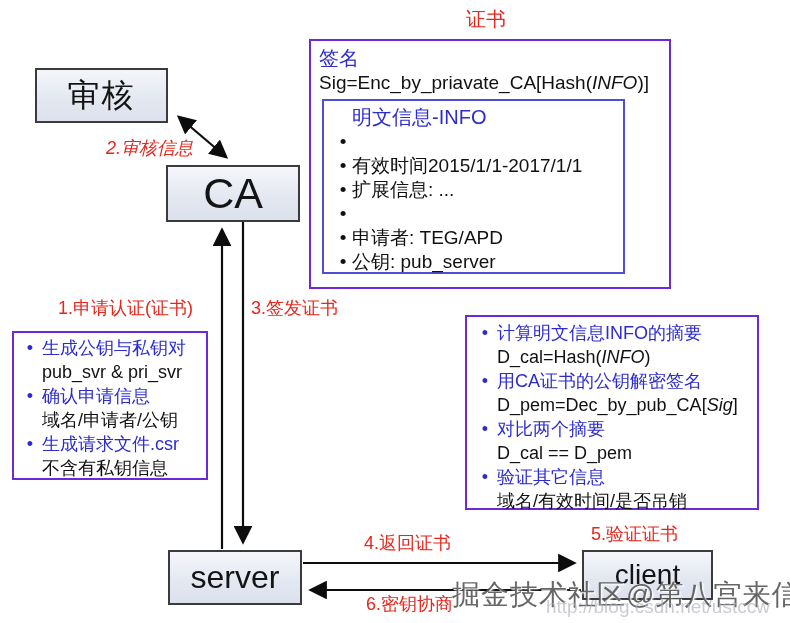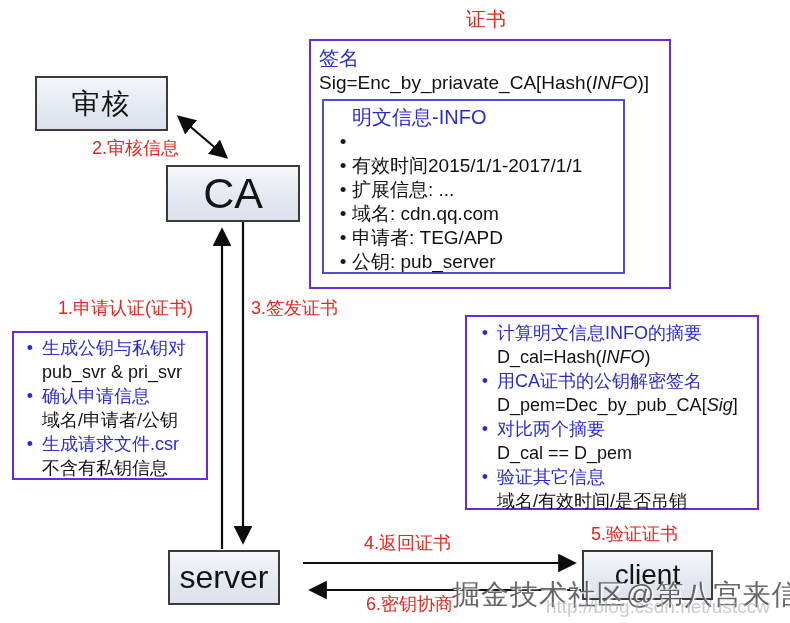--- a/index.html
+++ b/index.html
@@ -10,44 +10,44 @@
   
   #arrows{position:absolute;left:0;top:0;z-index:1;}
   
   .entity{
     position:absolute;z-index:2;box-sizing:border-box;
     background:linear-gradient(180deg,#f4f6fa 0%,#e3e7f0 60%,#dde1ed 100%);
     border:2px solid #3b3b3b;
     display:flex;align-items:center;justify-content:center;
     color:#141414;
   }
-  #box-review{left:35px;top:76px;width:133px;height:55px;font-size:28px;letter-spacing:2px;}
+  #box-review{left:35px;top:68px;width:133px;height:55px;font-size:32px;letter-spacing:2px;}
   #box-ca{left:166px;top:165px;width:134px;height:57px;font-size:43px;}
-  #box-server{left:168px;top:550px;width:112px;height:55px;font-size:32px;}
+  #box-server{left:168px;top:550px;width:134px;height:55px;font-size:32px;}
   #box-client{left:582px;top:550px;width:131px;height:50px;font-size:28px;}
   
   .bluebox{position:absolute;z-index:2;box-sizing:border-box;background:#fff;border:2px solid #6d28d9;}
   #cert-box{left:309px;top:39px;width:362px;height:250px;padding:5px 8px;}
   .blue-head{color:#2b2bd0;font-size:20px;line-height:25px;}
   #sig-formula{font-size:19px;line-height:24px;color:#111;white-space:nowrap;}
   #info-box{left:11px;top:58px;width:303px;height:175px;position:absolute;box-sizing:border-box;
             background:#fff;border:2px solid #4d4dd6;padding:4px 6px 4px 10px;}
   #info-box .info-title{font-size:20px;line-height:25px;padding-left:18px;}
   .brow{display:flex;font-size:19px;line-height:24px;color:#111;white-space:nowrap;}
   .brow .dot{width:18px;text-align:center;flex:0 0 18px;}
   
   #left-steps{left:12px;top:331px;width:196px;height:149px;padding:3px 4px;}
   #right-steps{left:465px;top:315px;width:294px;height:195px;padding:4px 6px;}
   .step-head{display:flex;color:#2b2bd0;font-size:18px;line-height:24px;white-space:nowrap;}
   .step-head .dot{width:24px;text-align:center;flex:0 0 24px;color:#2b2bd0;}
   .step-detail{font-size:18px;line-height:24px;color:#111;padding-left:24px;white-space:nowrap;}
   
   .redlab{position:absolute;z-index:3;color:#e5261d;font-size:18px;white-space:nowrap;}
   #lab-cert{left:466px;top:6px;font-size:20px;}
-  #lab-2{left:92px;top:136px;}
+  #lab-2{left:106px;top:136px;font-style:italic;}
   #lab-1{left:58px;top:296px;}
   #lab-3{left:251px;top:296px;}
   #lab-4{left:364px;top:531px;}
   #lab-5{left:591px;top:522px;}
   #lab-6{left:366px;top:592px;}
   
   #watermark{
     position:absolute;z-index:6;left:452px;top:576px;
     font-size:28px;letter-spacing:1px;white-space:nowrap;
     color:rgba(82,82,82,0.88);text-shadow:1px 1px 0 rgba(255,255,255,0.9),2px 2px 2px rgba(255,255,255,0.6);
@@ -108,21 +108,20 @@
       <div class="brow">
           <span class="dot">•</span>
           <span>有效时间2015/1/1-2017/1/1</span>
         </div>
       <div class="brow">
           <span class="dot">•</span>
           <span>扩展信息: ...</span>
         </div>
       <div class="brow">
           <span class="dot">•</span>
-          <span>域名: cdn.qq.com</span>
         </div>
       <div class="brow">
           <span class="dot">•</span>
           <span>申请者: TEG/APD</span>
         </div>
       <div class="brow">
           <span class="dot">•</span>
           <span>公钥: pub_server</span>
         </div>
     </div>

